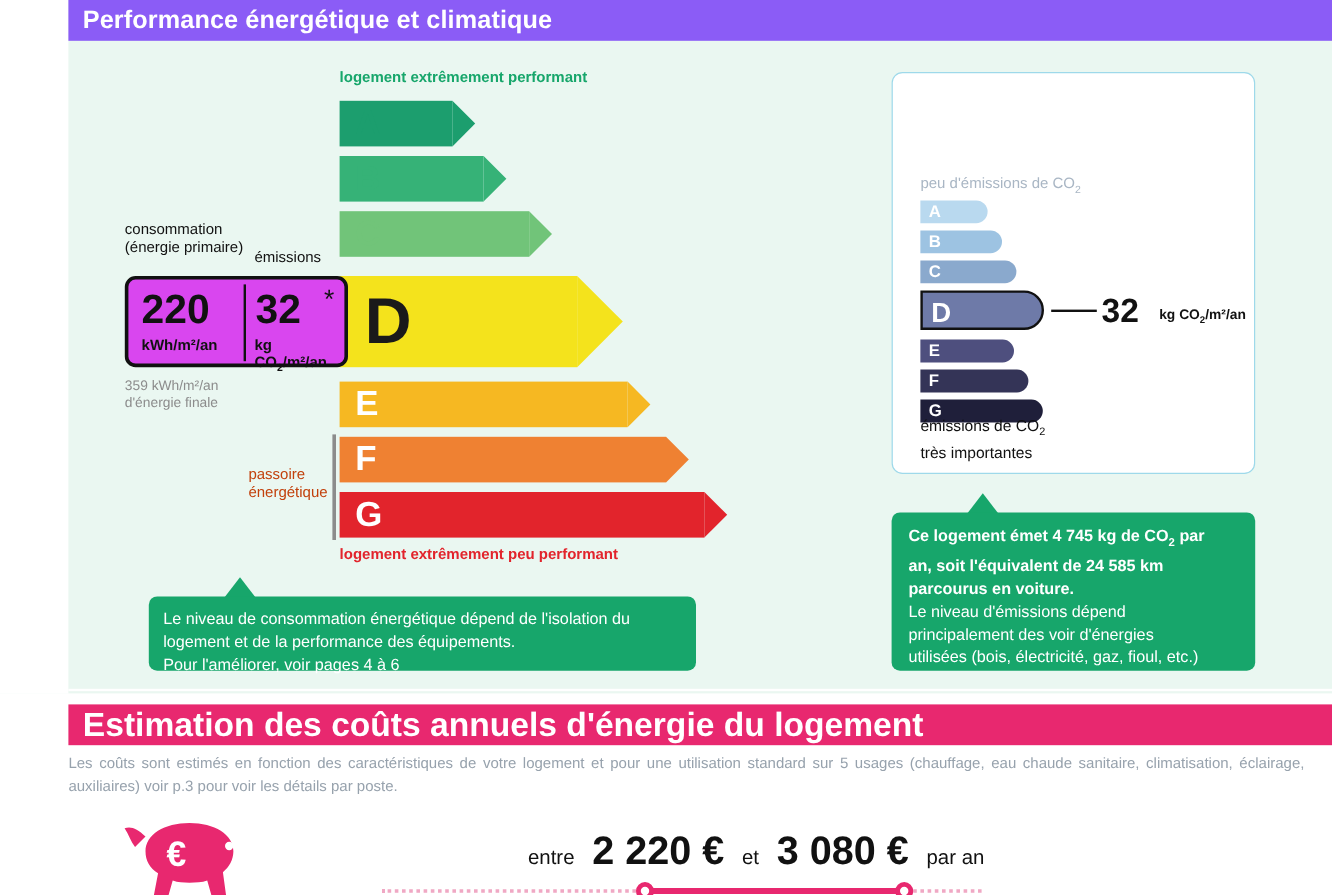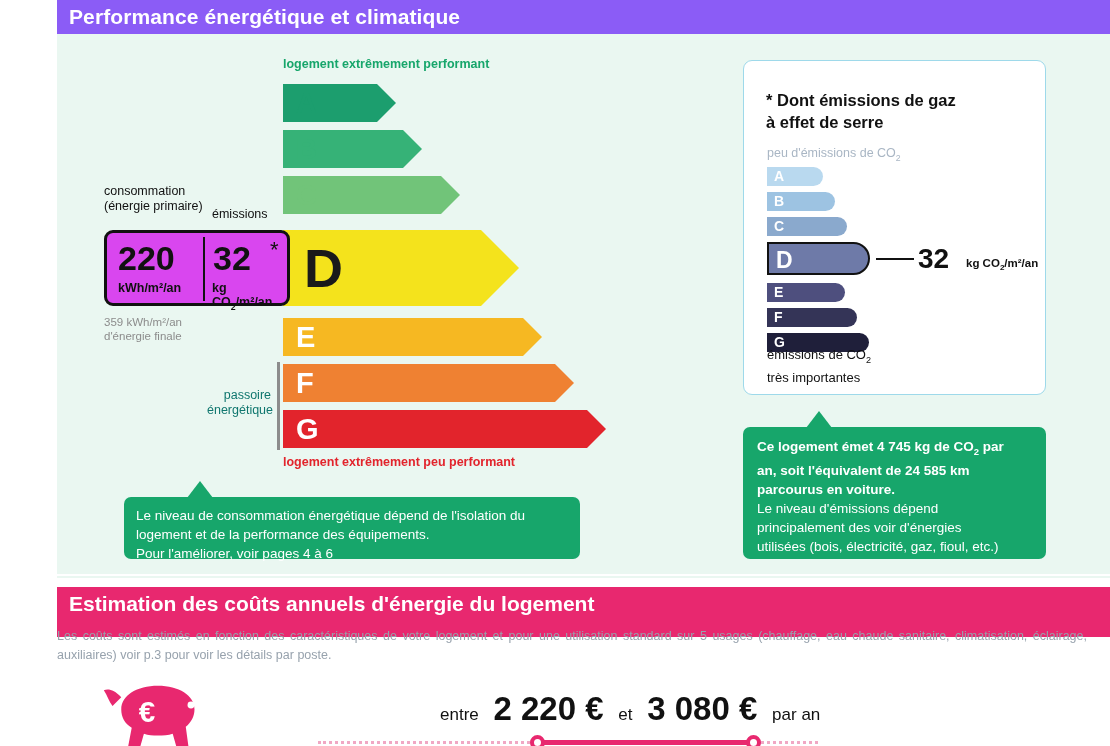--- a/index.html
+++ b/index.html
@@ -181,23 +181,22 @@
     top: 315px;
     font-size: 11.5px;
     color: #8c8c8c;
     line-height: 14px;
   }
   .passoire {
     position: absolute;
     left: 207px;
     top: 388px;
     width: 64px;
-    text-align: right;
-    font-size: 12.5px;
-    color: #0f766e;
+    font-size: 12.5px;
+    color: #c2410c;
     line-height: 15px;
   }
   .passoire-bar {
     position: absolute;
     left: 277px;
     top: 362px;
     width: 3px;
     height: 88px;
     background: #8c8c8c;
   }
@@ -336,24 +335,24 @@
     top: 578px;
     width: 1110px;
     height: 168px;
     background: #ffffff;
   }
   .cost-title-bar {
     position: absolute;
     left: 57px;
     top: 9px;
     width: 1053px;
-    height: 50px;
+    height: 34px;
     background: #e8286f;
     color: #ffffff;
-    font-size: 21px;
+    font-size: 28px;
     font-weight: bold;
     line-height: 34px;
     padding-left: 12px;
     box-sizing: border-box;
   }
   .cost-note {
     position: absolute;
     left: 57px;
     top: 49px;
     width: 1030px;
@@ -487,25 +486,20 @@
     <div class="passoire-bar"></div>
 
     <div class="callout-left-arrow"></div>
     <div class="callout callout-left">
       <span>Le niveau de consommation énergétique dépend de l'isolation du</span><br>
       <span>logement et de la performance des équipements.</span><br>
       <span>Pour l'améliorer, voir pages 4 à 6</span>
     </div>
 
     <div class="co2-panel">
-      <div class="co2-title">
-        <span>*</span>
-        <span>Dont émissions de gaz</span><br>
-        <span>à effet de serre</span>
-      </div>
 
       <div class="co2-sub-top"><span>peu d'émissions de CO</span><sub>2</sub></div>
 
       <div class="co2-bar co2-A"><span>A</span></div>
       <div class="co2-bar co2-B"><span>B</span></div>
       <div class="co2-bar co2-C"><span>C</span></div>
       <div class="co2-bar co2-D"><span>D</span></div>
       <div class="co2-bar co2-E"><span>E</span></div>
       <div class="co2-bar co2-F"><span>F</span></div>
       <div class="co2-bar co2-G"><span>G</span></div>

